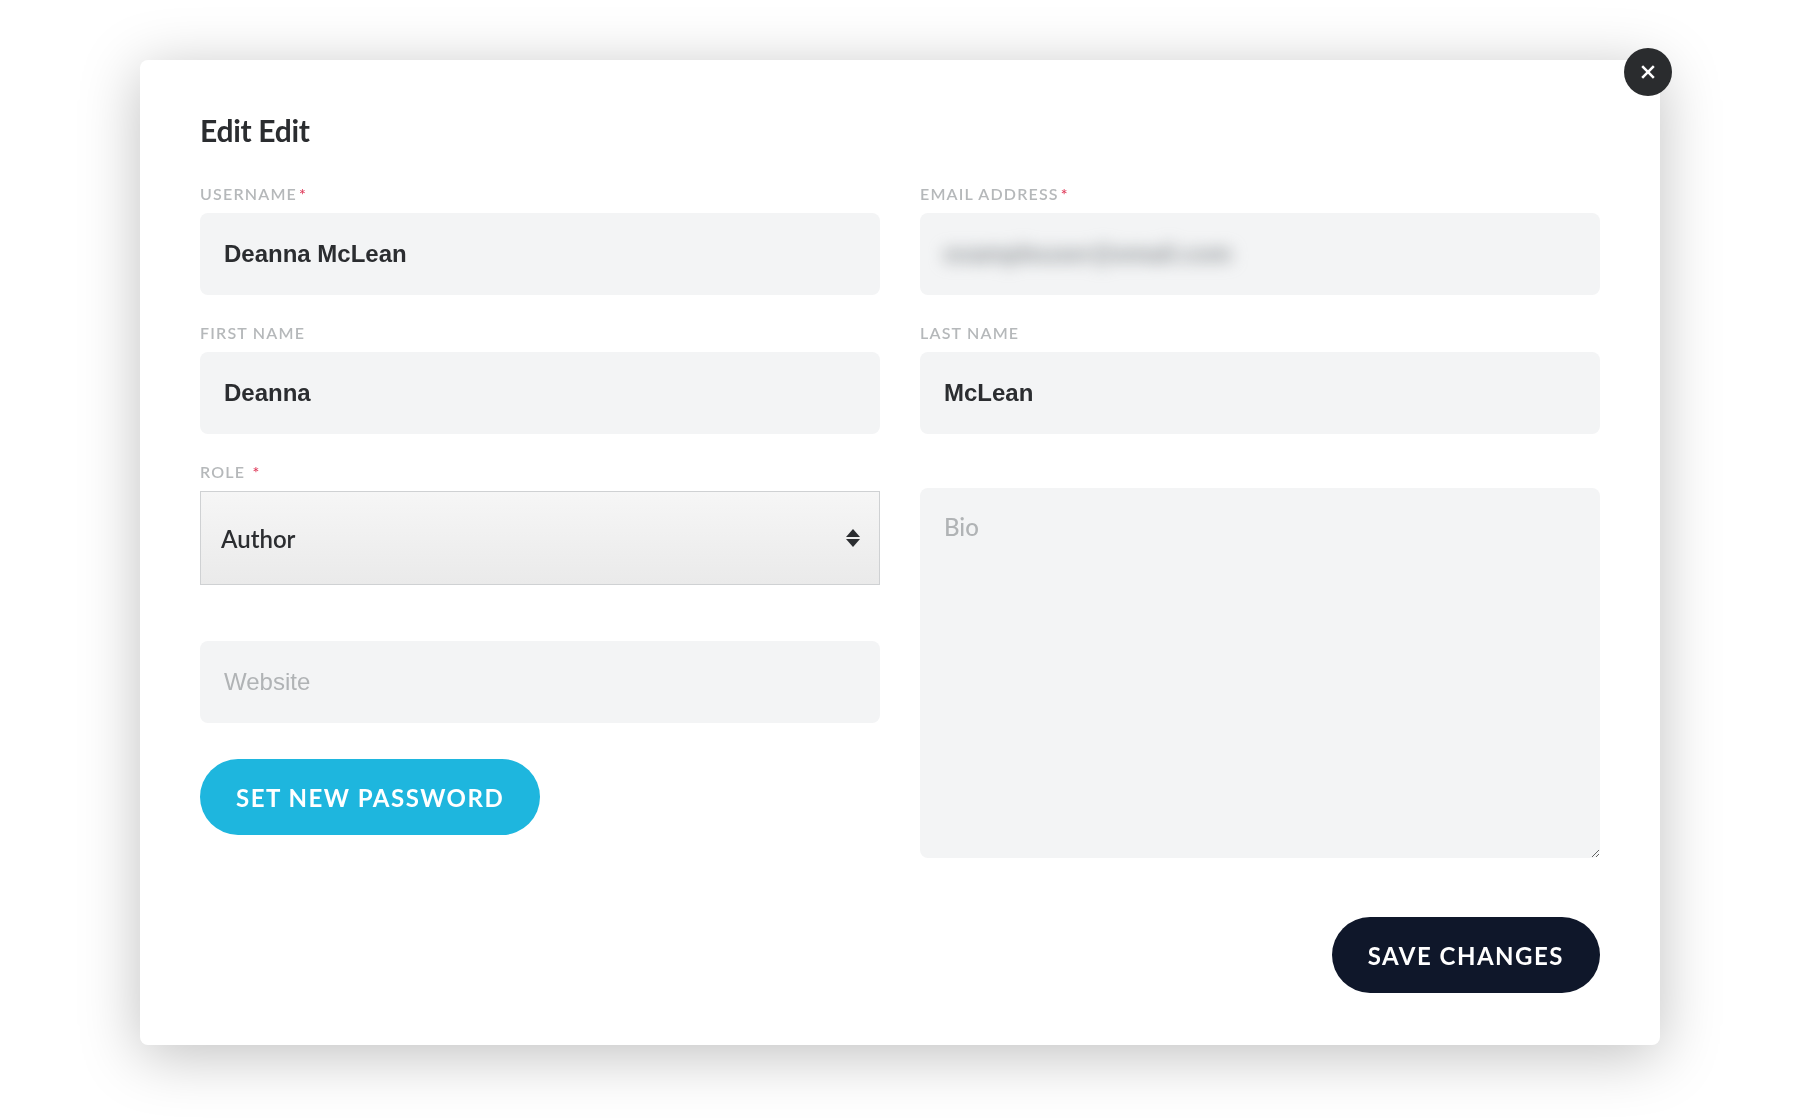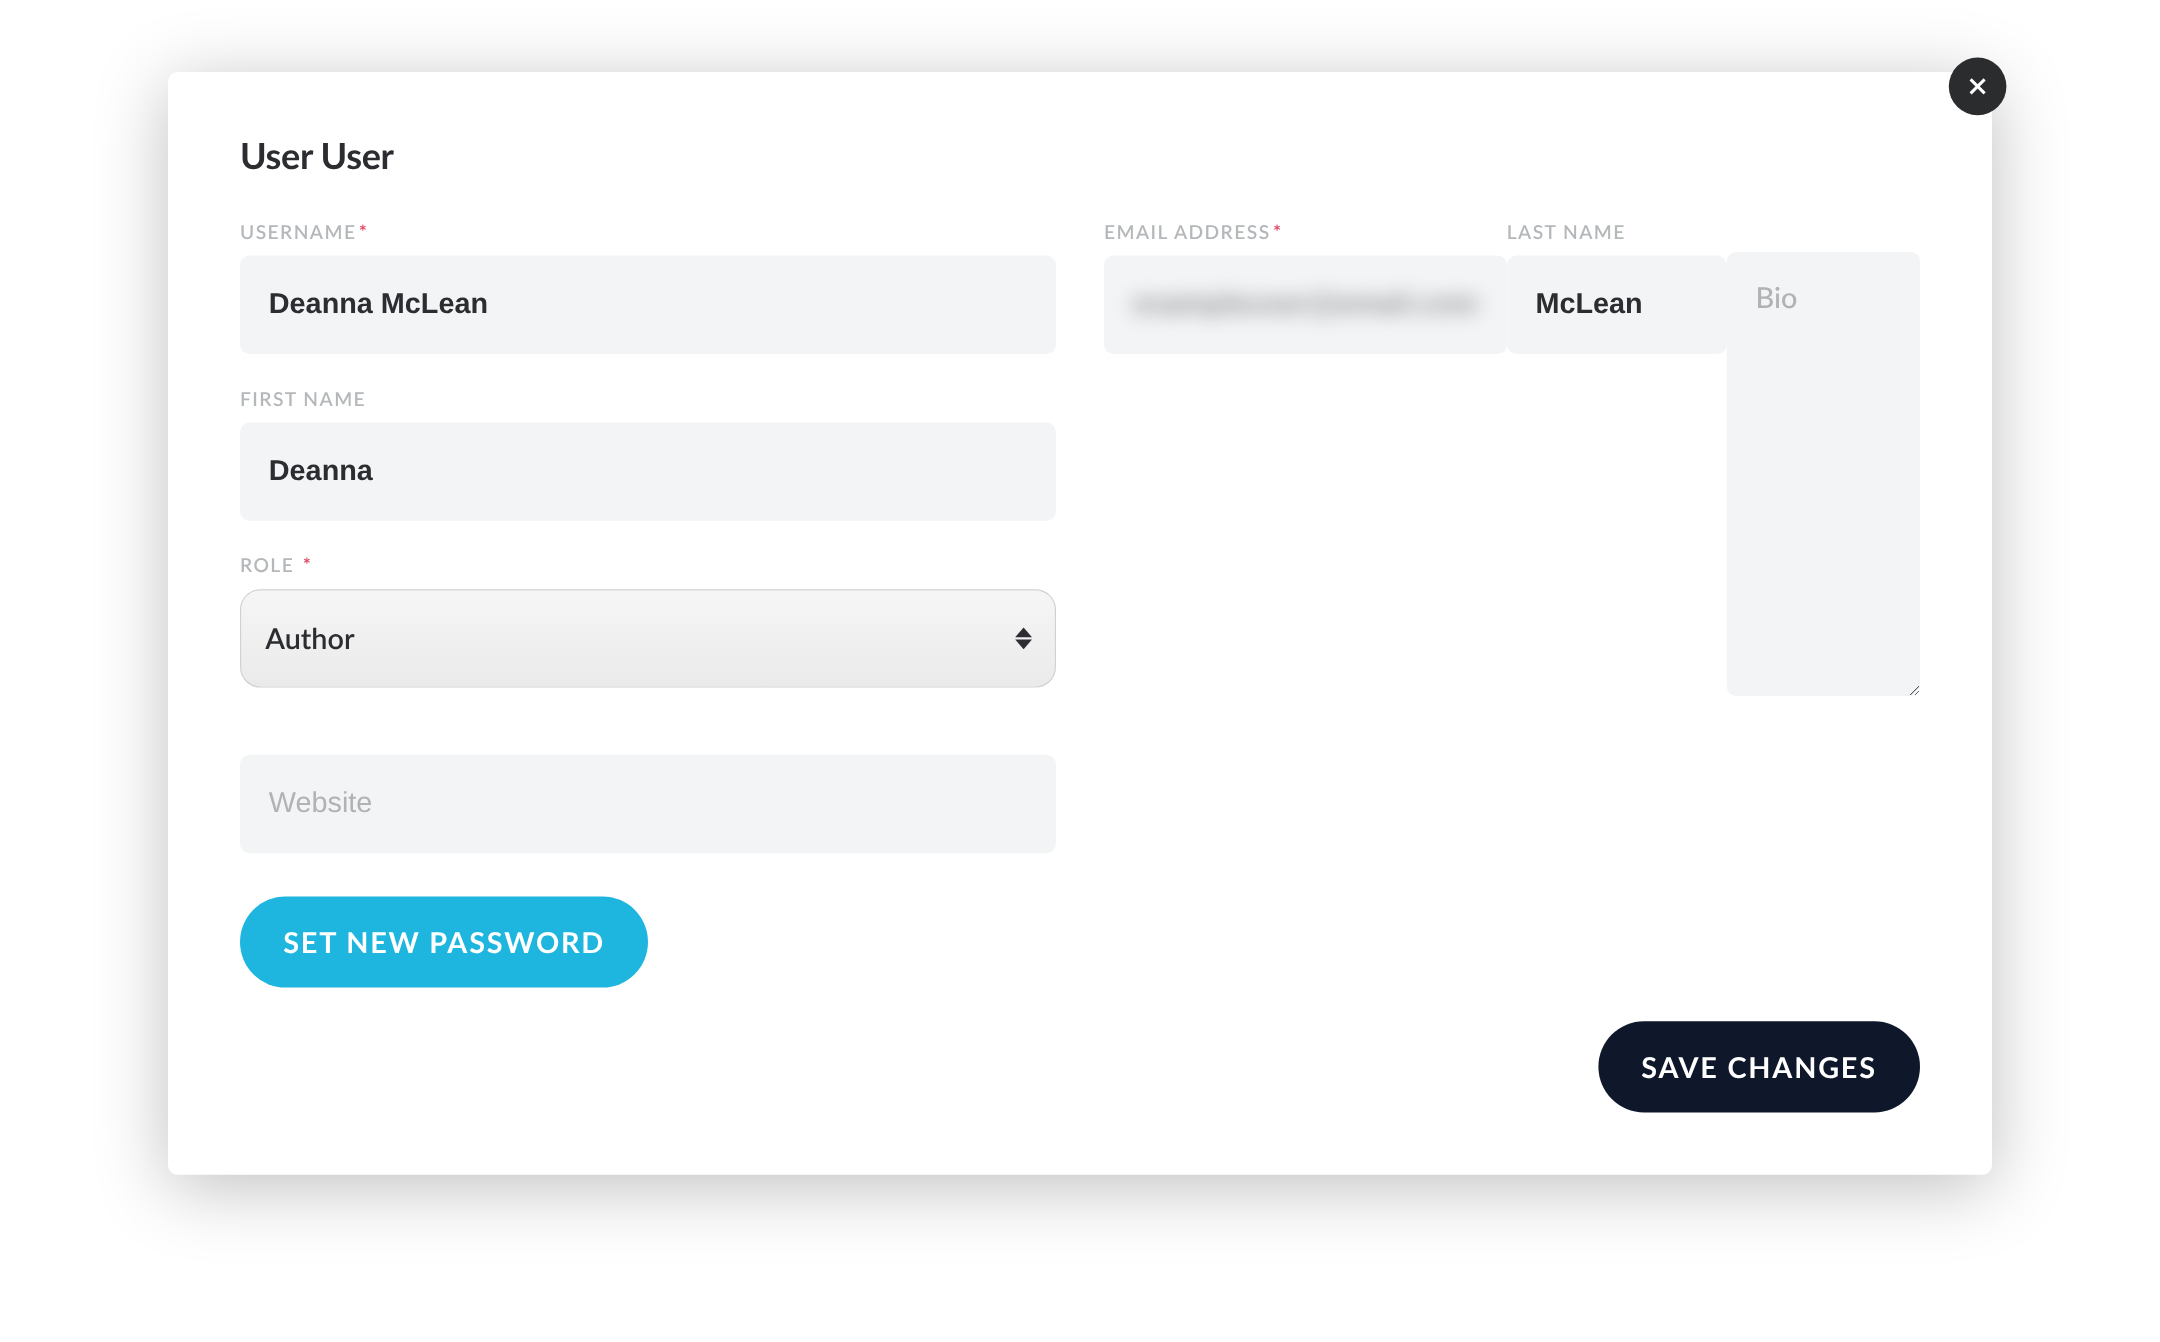--- a/index.html
+++ b/index.html
@@ -109,24 +109,24 @@
       color: #8a8f93;
       font-weight: 600;
     }
 
     .form-select-wrap {
       position: relative;
     }
 
     .form-select {
       width: 100%;
-      height: 82px;
+      height: 94px;
       background: linear-gradient(to bottom, #f6f6f6 0%, #eaeaea 100%);
       border: 1px solid #cfd1d3;
-      border-radius: 17px;
+      border-radius: 0;
       padding: 0 42px 0 20px;
       font-size: 24px;
       font-weight: 600;
       color: #2b2d30;
       font-family: inherit;
       appearance: none;
       -webkit-appearance: none;
       cursor: pointer;
     }
 
@@ -175,20 +175,21 @@
       color: #b0b3b5;
     }
 
     .left-col {
       display: flex;
       flex-direction: column;
     }
 
     .right-col {
       display: flex;
+      flex-direction: column;
     }
 
     .btn {
       border: none;
       border-radius: 999px;
       padding: 6px 36px;
       height: 76px;
       font-size: 24px;
       font-weight: 700;
       letter-spacing: 1.5px;
@@ -238,21 +239,21 @@
 
 <div class="modal-container">
   <button class="close-btn">
     <svg viewBox="0 0 24 24" fill="none">
       <line x1="5" y1="5" x2="19" y2="19"></line>
       <line x1="19" y1="5" x2="5" y2="19"></line>
     </svg>
   </button>
 
   <div class="modal">
-    <h2 class="modal-title">User User</h2>
+    <h2 class="modal-title">Edit Edit</h2>
 
     <div class="form-grid">
 
       <div class="left-col">
 
         <div class="form-group">
           <label class="form-label">
             <span>USERNAME</span><span class="req">*</span>
           </label>
           <input type="text" class="form-input" value="Deanna McLean" style="">

